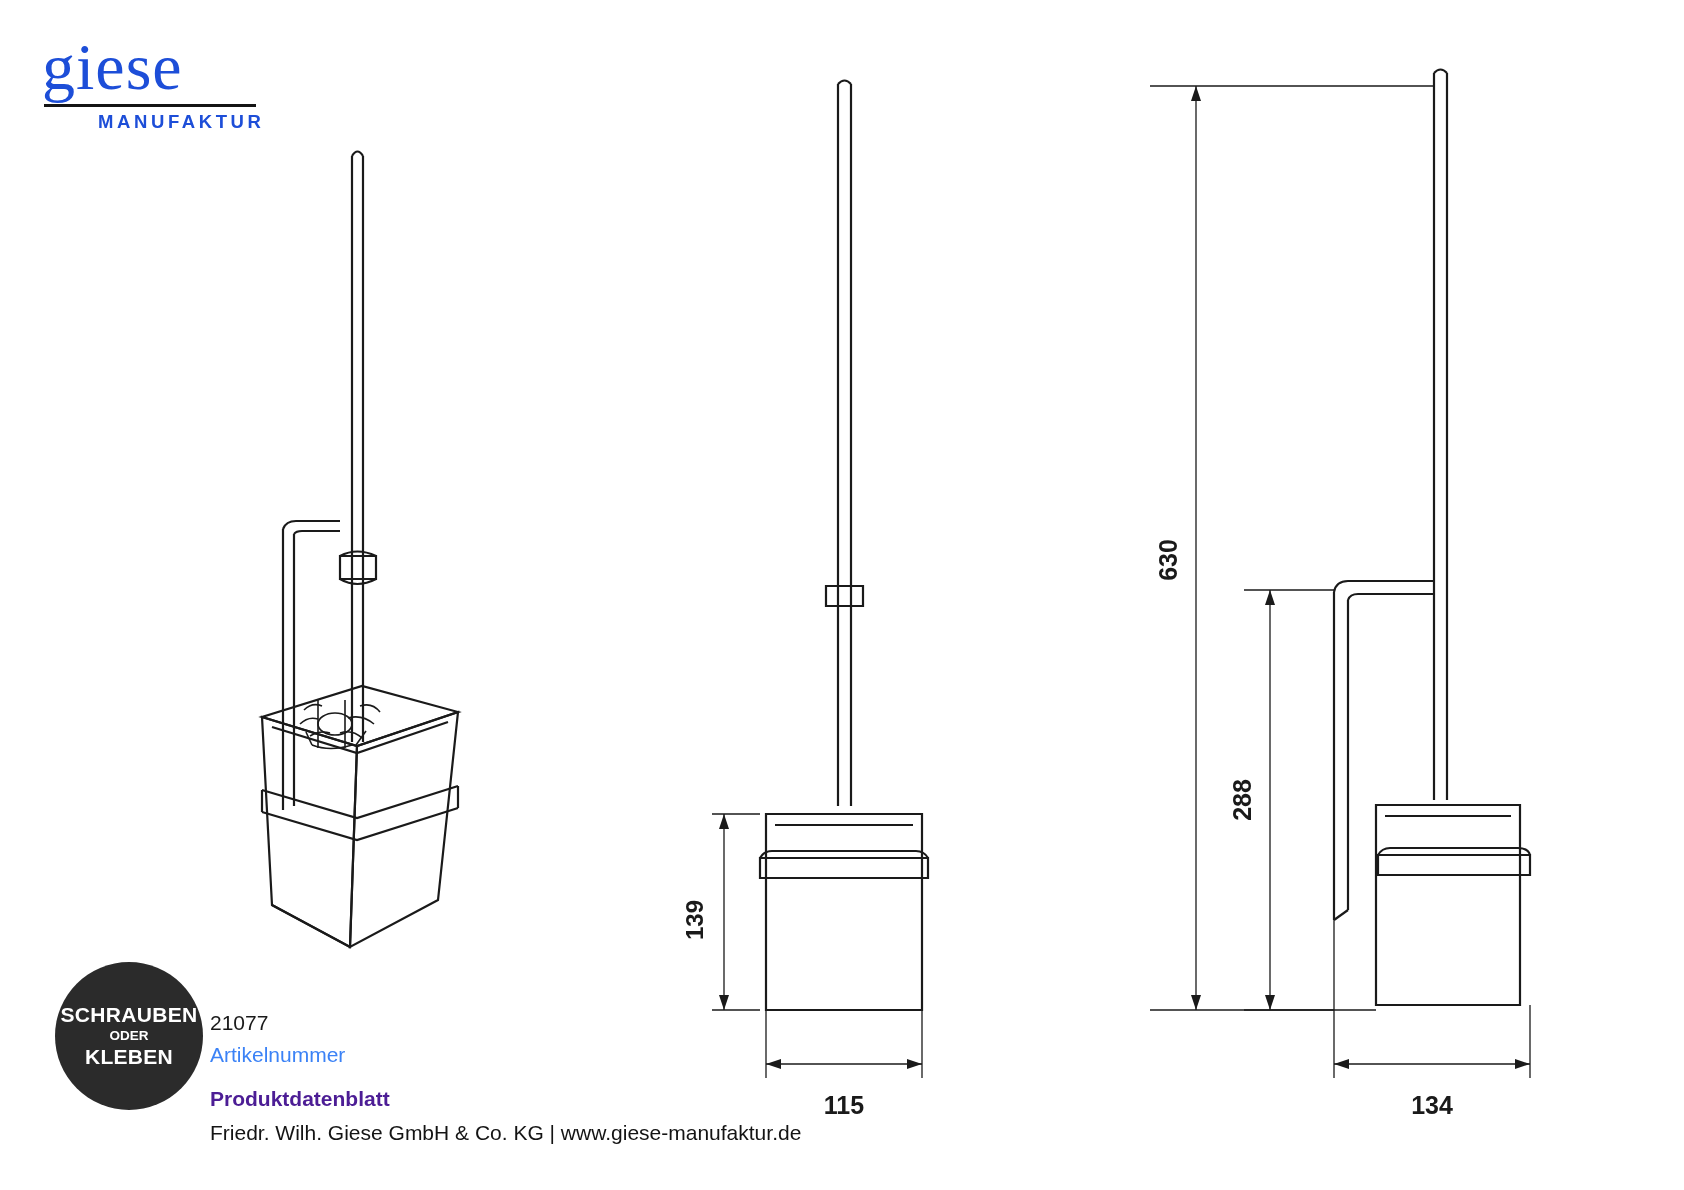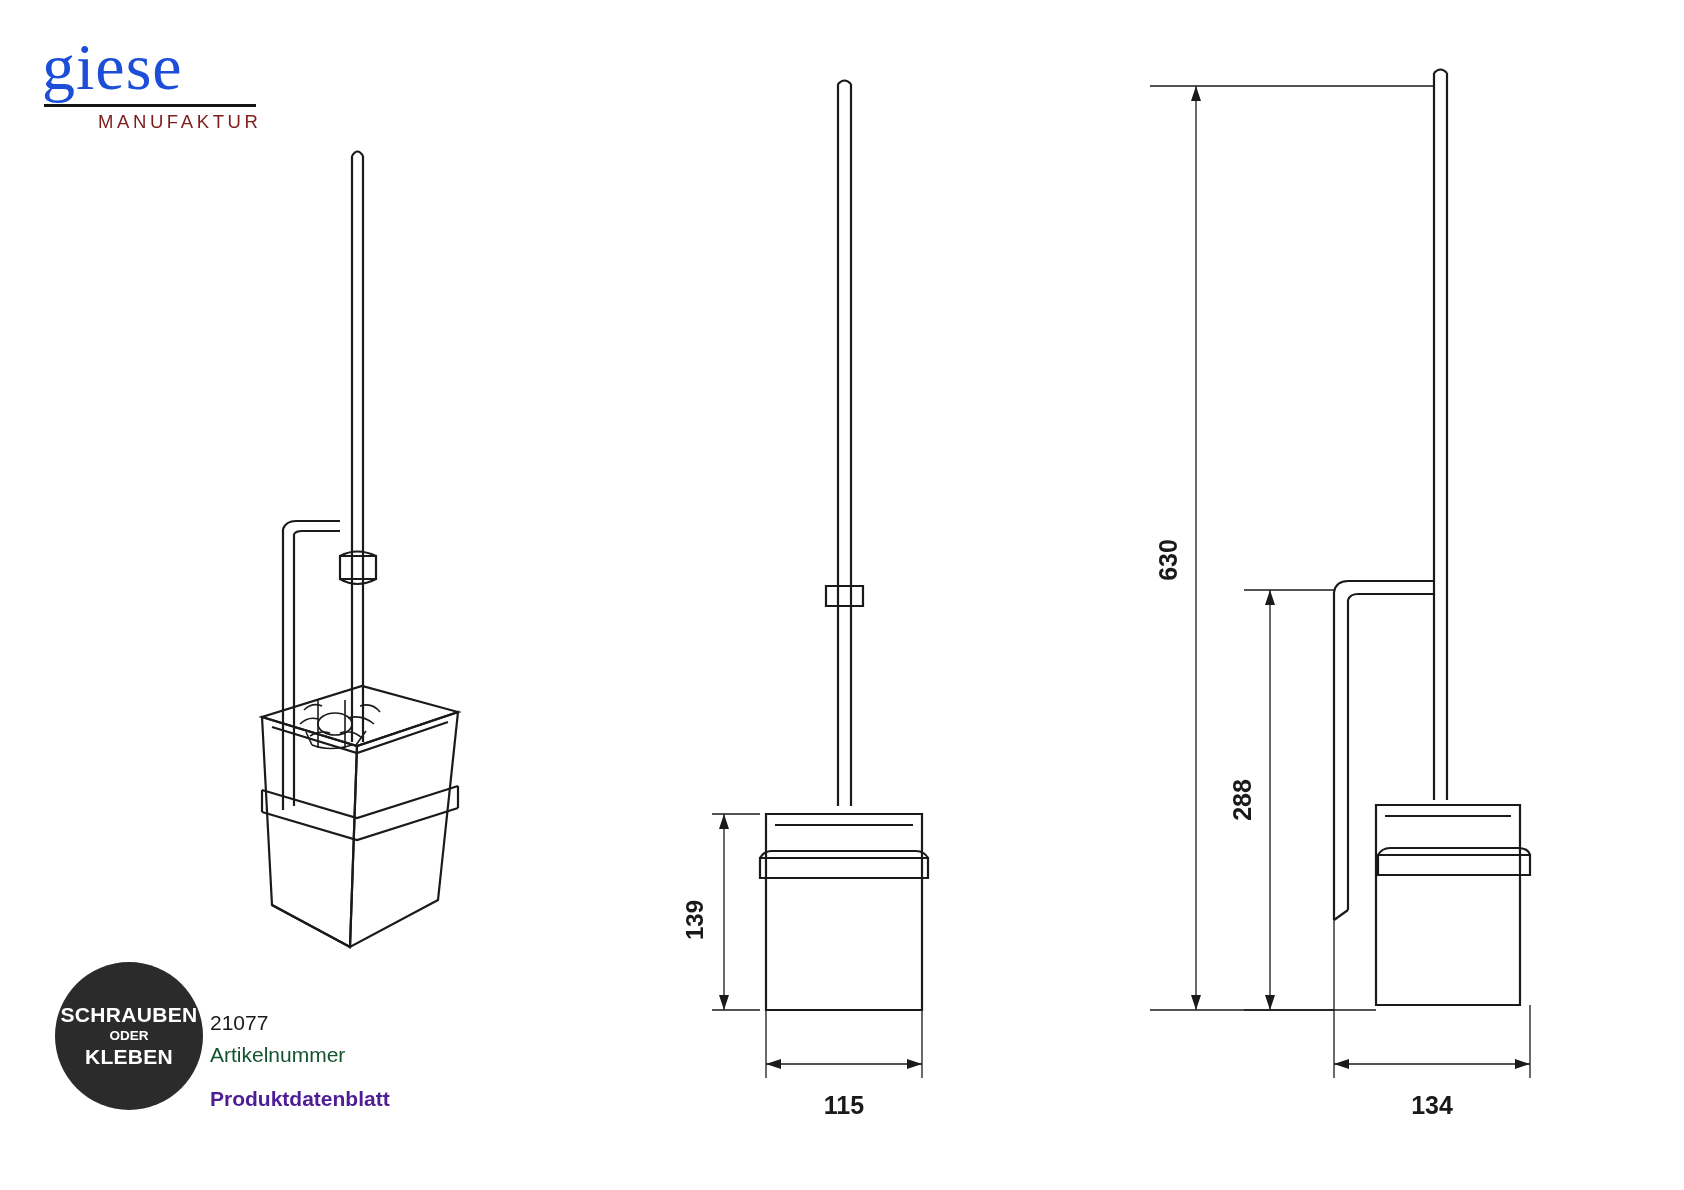--- a/index.html
+++ b/index.html
@@ -33,22 +33,23 @@
   #logo .rule {
     width: 212px;
     height: 3px;
     background: #141414;
     margin: 4px 0 4px 2px;
   }
   #logo .sub {
     font-family: "Liberation Sans", sans-serif;
     font-size: 18.5px;
     letter-spacing: 3.6px;
-    color: #7f1d1d;
+    color: #1d4ed8;
     padding-left: 56px;
+    font-weight: bold;
   }
 
   
   #drawing {
     position: absolute;
     left: 0;
     top: 0;
     width: 1684px;
     height: 1190px;
   }
@@ -89,21 +90,21 @@
     width: 900px;
   }
   #footer .artno {
     font-size: 21px;
     line-height: 30px;
     color: #1a1a1a;
   }
   #footer .artlabel {
     font-size: 21px;
     line-height: 34px;
-    color: #14532d;
+    color: #3b82f6;
   }
   #footer .datasheet {
     font-size: 21px;
     font-weight: bold;
     line-height: 34px;
     margin-top: 10px;
     color: #4c1d95;
   }
   #footer .company {
     font-size: 21px;
@@ -261,13 +262,14 @@
 <div id="badge">
   <div class="big">SCHRAUBEN</div>
   <div class="small">ODER</div>
   <div class="big">KLEBEN</div>
 </div>
 
 <div id="footer">
   <div class="artno">21077</div>
   <div class="artlabel">Artikelnummer</div>
   <div class="datasheet">Produktdatenblatt</div>
+  <div class="company">Friedr. Wilh. Giese GmbH &amp; Co. KG | www.giese-manufaktur.de</div>
 </div>
 
 </body></html>

